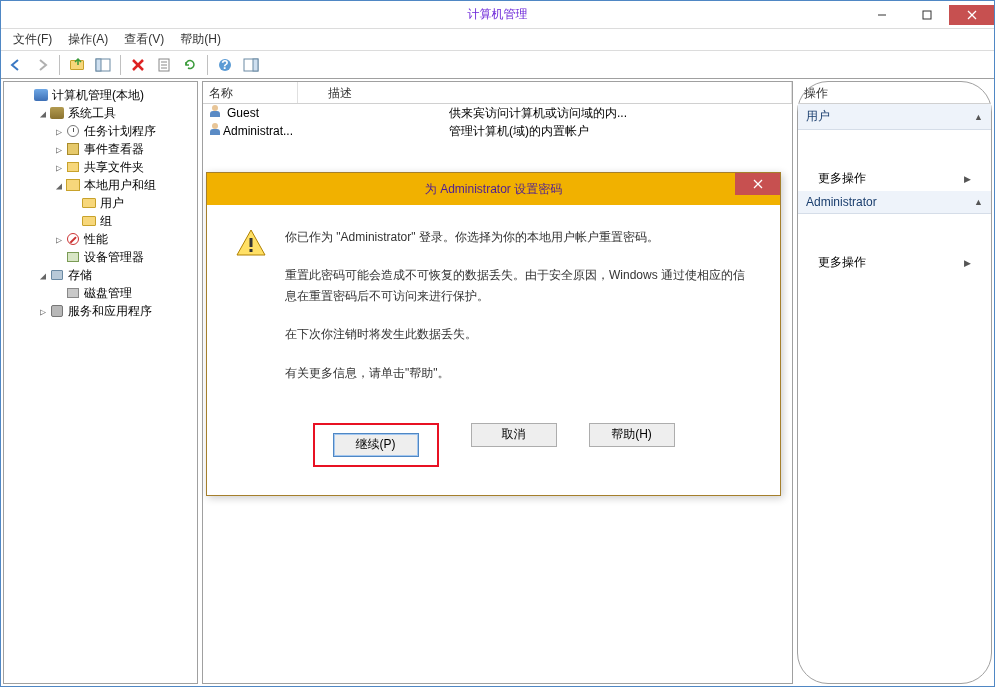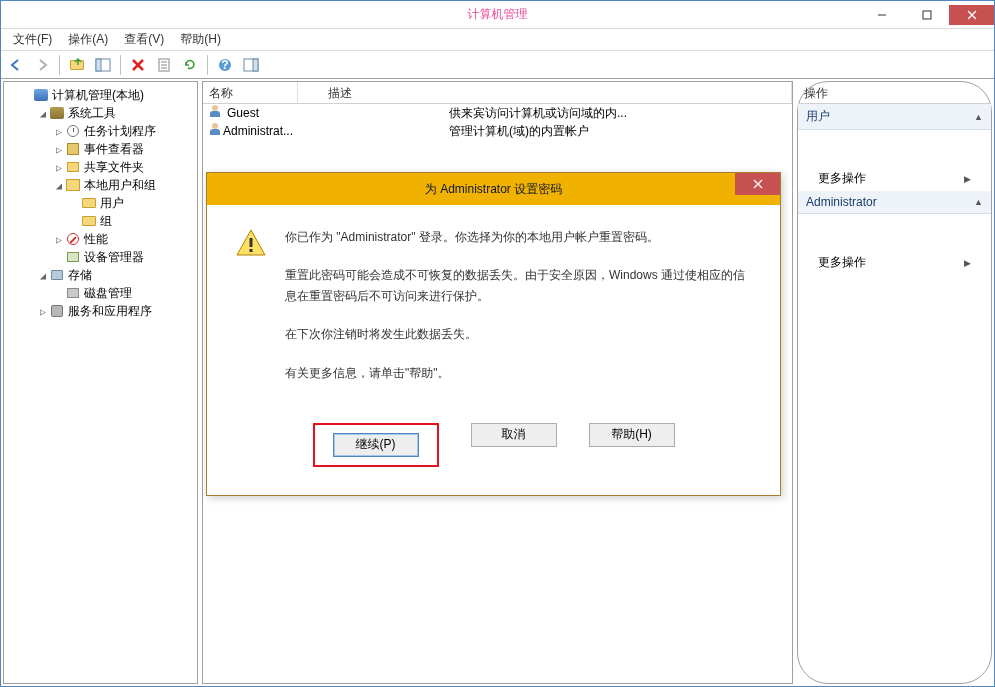--- a/index.html
+++ b/index.html
@@ -2,21 +2,21 @@
 <html><head>
 <meta charset="utf-8">
 <style>
 * { box-sizing: border-box; font-family: "Microsoft YaHei", "Segoe UI", Tahoma, sans-serif; font-size: 12px; margin: 0; padding: 0; }
 body { background: #fff; width: 995px; height: 687px; overflow: hidden; }
 
 .window { display: flex; flex-direction: column; height: 100%; border: 1px solid #4f87c4; }
 
 .titlebar { height: 28px; background: #fff; display: flex; align-items: center; border-bottom: 1px solid #dcdcdc; position: relative; }
 .titlebar-icon { width: 16px; height: 16px; margin-left: 6px; }
-.titlebar-title { position: absolute; left: 50%; transform: translateX(-50%); color: #ec4899; }
+.titlebar-title { position: absolute; left: 50%; transform: translateX(-50%); color: #6d28d9; }
 .window-controls { margin-left: auto; display: flex; }
 .wctl { width: 45px; height: 20px; display: flex; align-items: center; justify-content: center; color: #333; cursor: pointer; }
 .wctl.close { background: #c75050; color: #fff; width: 45px; height: 20px; }
 
 .menubar { height: 22px; display: flex; align-items: center; padding: 0 4px; border-bottom: 1px solid #dcdcdc; }
 .menu-item { padding: 2px 8px; color: #333; cursor: pointer; }
 
 .toolbar { height: 28px; display: flex; align-items: center; padding: 0 4px; gap: 4px; border-bottom: 1px solid #a0a0a0; background: #fff; }
 .tbtn { width: 22px; height: 22px; display: flex; align-items: center; justify-content: center; cursor: pointer; }
 .sep { width: 1px; height: 20px; background: #c0c0c0; margin: 0 2px; }
@@ -44,21 +44,21 @@
 .list-row { display: flex; height: 18px; align-items: center; }
 .cell { padding: 0 6px; overflow: hidden; text-overflow: ellipsis; white-space: nowrap; display: flex; align-items: center; }
 .cell .icon-sm { width: 16px; height: 16px; margin-right: 2px; }
 
 .actions-header { height: 22px; padding: 3px 6px; border-bottom: 1px solid #d0d0d0; color: #333; }
 .actions-section-title { background: #eef3fa; color: #1a3e6e; padding: 4px 8px; border-bottom: 1px solid #d5dde8; display: flex; justify-content: space-between; align-items: center; }
 .actions-item { padding: 4px 20px; cursor: pointer; display: flex; justify-content: space-between; align-items: center; margin-top: 36px; }
 
 
 .dialog { position: absolute; left: 206px; top: 172px; width: 575px; background: #fff; border: 1px solid #a57f2c; box-shadow: 2px 2px 8px rgba(0,0,0,.2); }
-.dialog-title { height: 32px; background: #f1b100; display: flex; align-items: center; justify-content: center; position: relative; color: #0f172a; }
+.dialog-title { height: 32px; background: #f1b100; display: flex; align-items: center; justify-content: center; position: relative; color: #4c1d95; }
 .dialog-close { position: absolute; right: 0; top: 0; width: 45px; height: 22px; background: #c75050; color: #fff; display: flex; align-items: center; justify-content: center; cursor: pointer; }
 .dialog-body { padding: 22px 28px 22px 28px; display: flex; gap: 18px; }
 .warn-icon { width: 32px; height: 32px; flex-shrink: 0; }
 .dialog-text { flex: 1; color: #333; line-height: 1.7; }
 .dialog-text p { margin-bottom: 18px; }
 .dialog-buttons { display: flex; gap: 32px; justify-content: center; padding: 0 0 28px 0; }
 .btn { width: 86px; height: 24px; background: #eee; border: 1px solid #adadad; cursor: pointer; display: flex; align-items: center; justify-content: center; }
 .btn.default { border: 1px solid #4f87c4; box-shadow: inset 0 0 0 1px #a3c7f0; }
 .highlight-box { border: 2px solid #e81123; padding: 8px 18px; display: inline-flex; }
 

